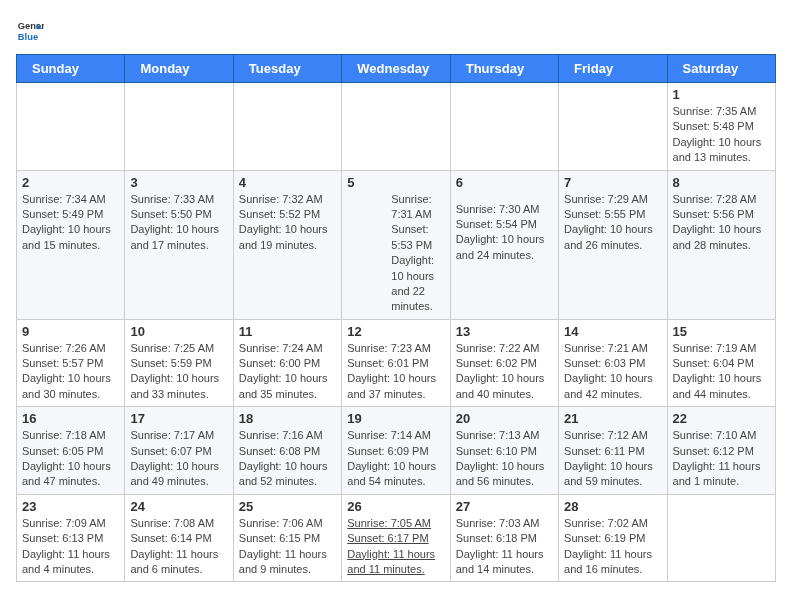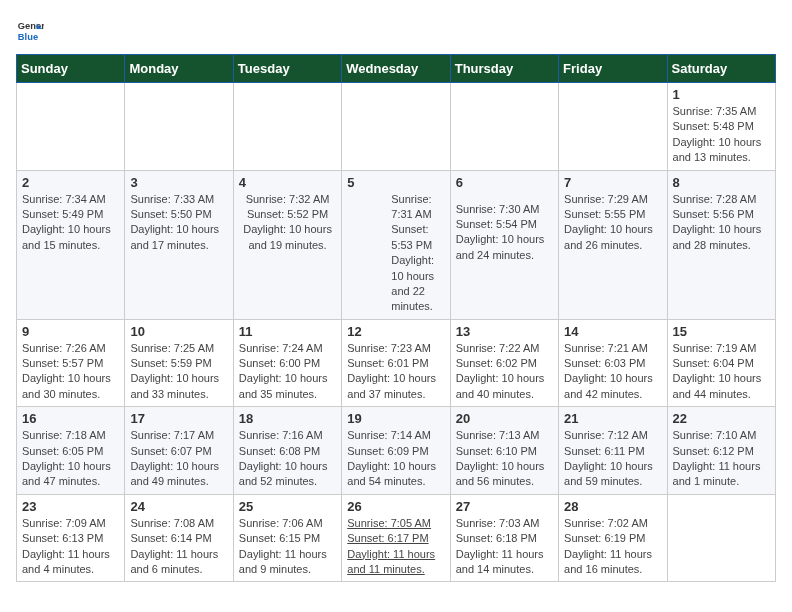--- a/index.html
+++ b/index.html
@@ -43,24 +43,24 @@
     .location {
       font-size: 16px;
       color: #555;
     }
     .calendar {
       width: 100%;
       border-collapse: collapse;
       border: 1px solid #ccc;
     }
     .calendar th {
-      background-color: #14532d;
+      background-color: #3b82f6;
       color: white;
       font-size: 13px;
-      padding: 6px 4px;
+      padding: 6px 15px;
       text-align: left;
       border: 1px solid #1a5da5;
     }
     .calendar td {
       vertical-align: top;
       border: 1px solid #ccc;
       padding: 4px 5px;
       width: calc(100% / 7);
       min-height: 80px;
       font-size: 10.5px;
@@ -146,21 +146,21 @@
 Daylight: 10 hours and 15 minutes.</div>
         </td>
         <td>
           <span class="day-number">3</span>
           <div class="day-info" style="white-space: pre-line;">Sunrise: 7:33 AM
 Sunset: 5:50 PM
 Daylight: 10 hours and 17 minutes.</div>
         </td>
         <td>
           <span class="day-number">4</span>
-          <div class="day-info" style="white-space: pre-line; text-align: center;">Sunrise: 7:32 AM
+          <div class="day-info" style="white-space: pre-line;">Sunrise: 7:32 AM
 Sunset: 5:52 PM
 Daylight: 10 hours and 19 minutes.</div>
         </td>
         <td>
           <span class="day-number">5</span>
           <div class="day-info" style="white-space: pre-line; margin-left: 44px;">Sunrise: 7:31 AM
 Sunset: 5:53 PM
 Daylight: 10 hours and 22 minutes.</div>
         </td>
         <td>

